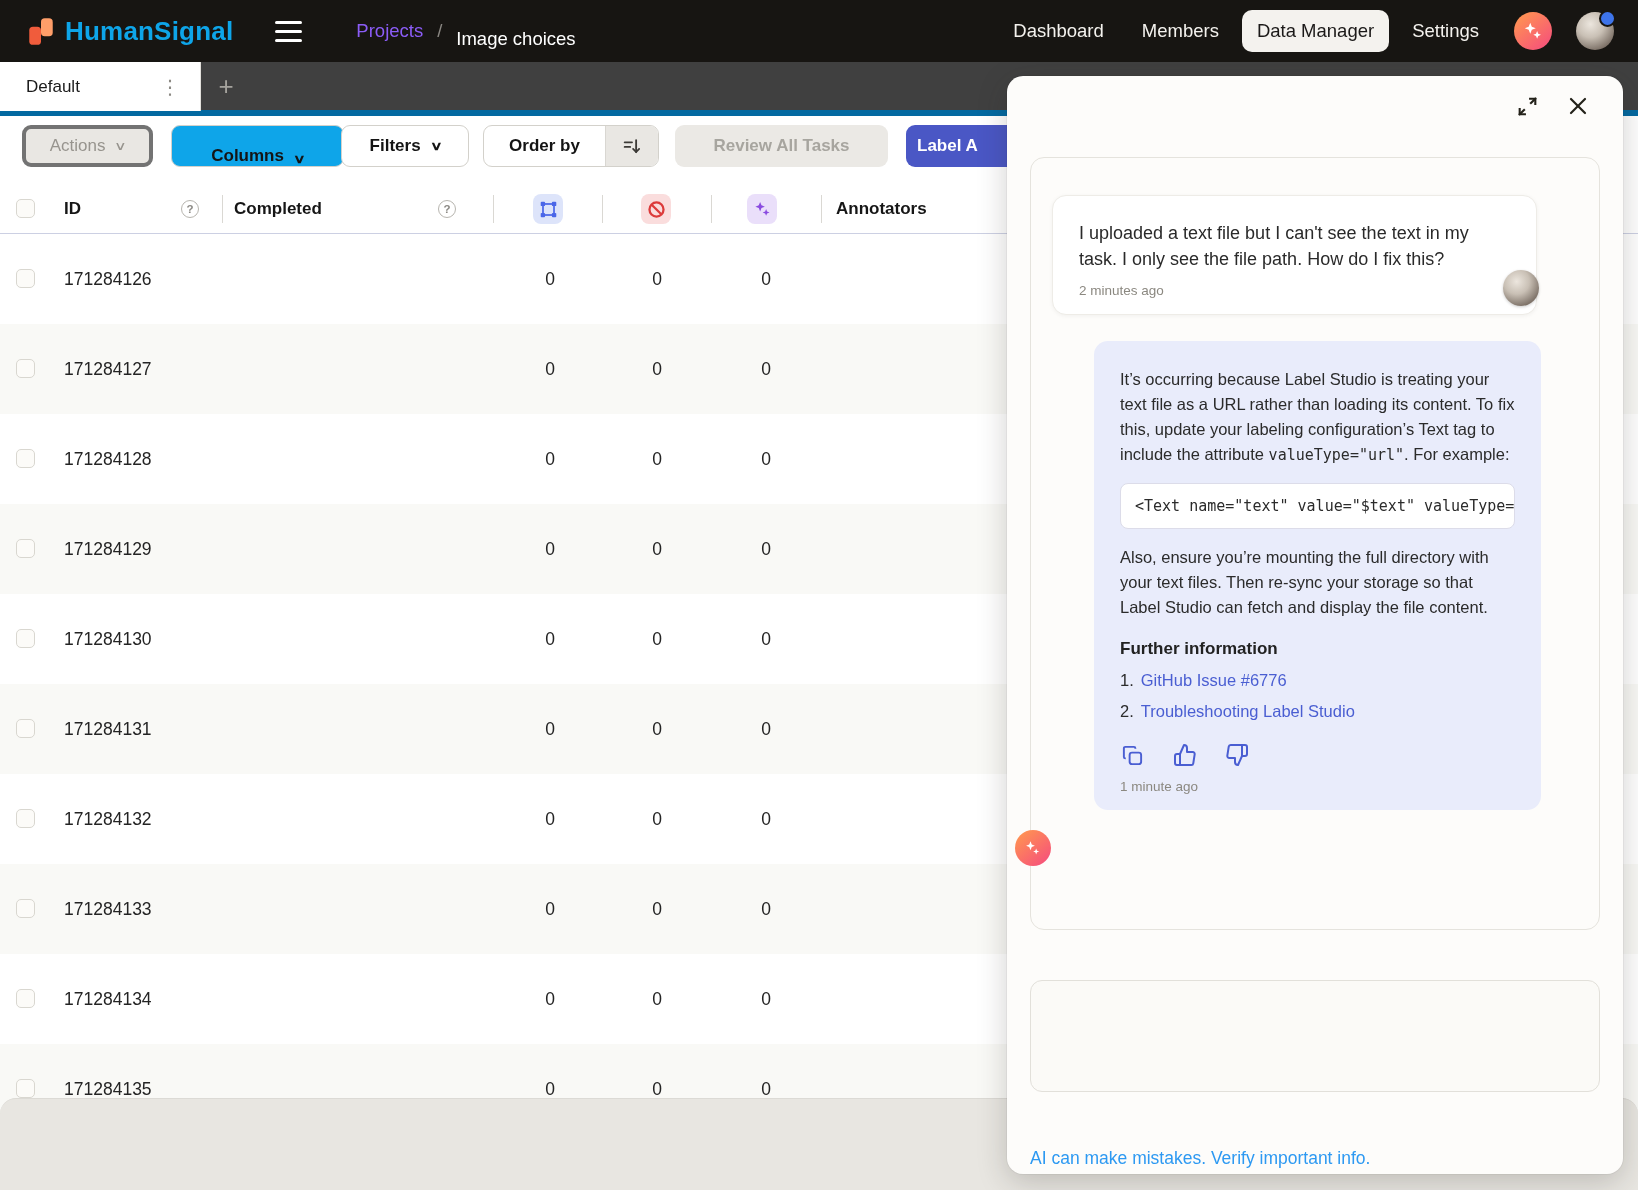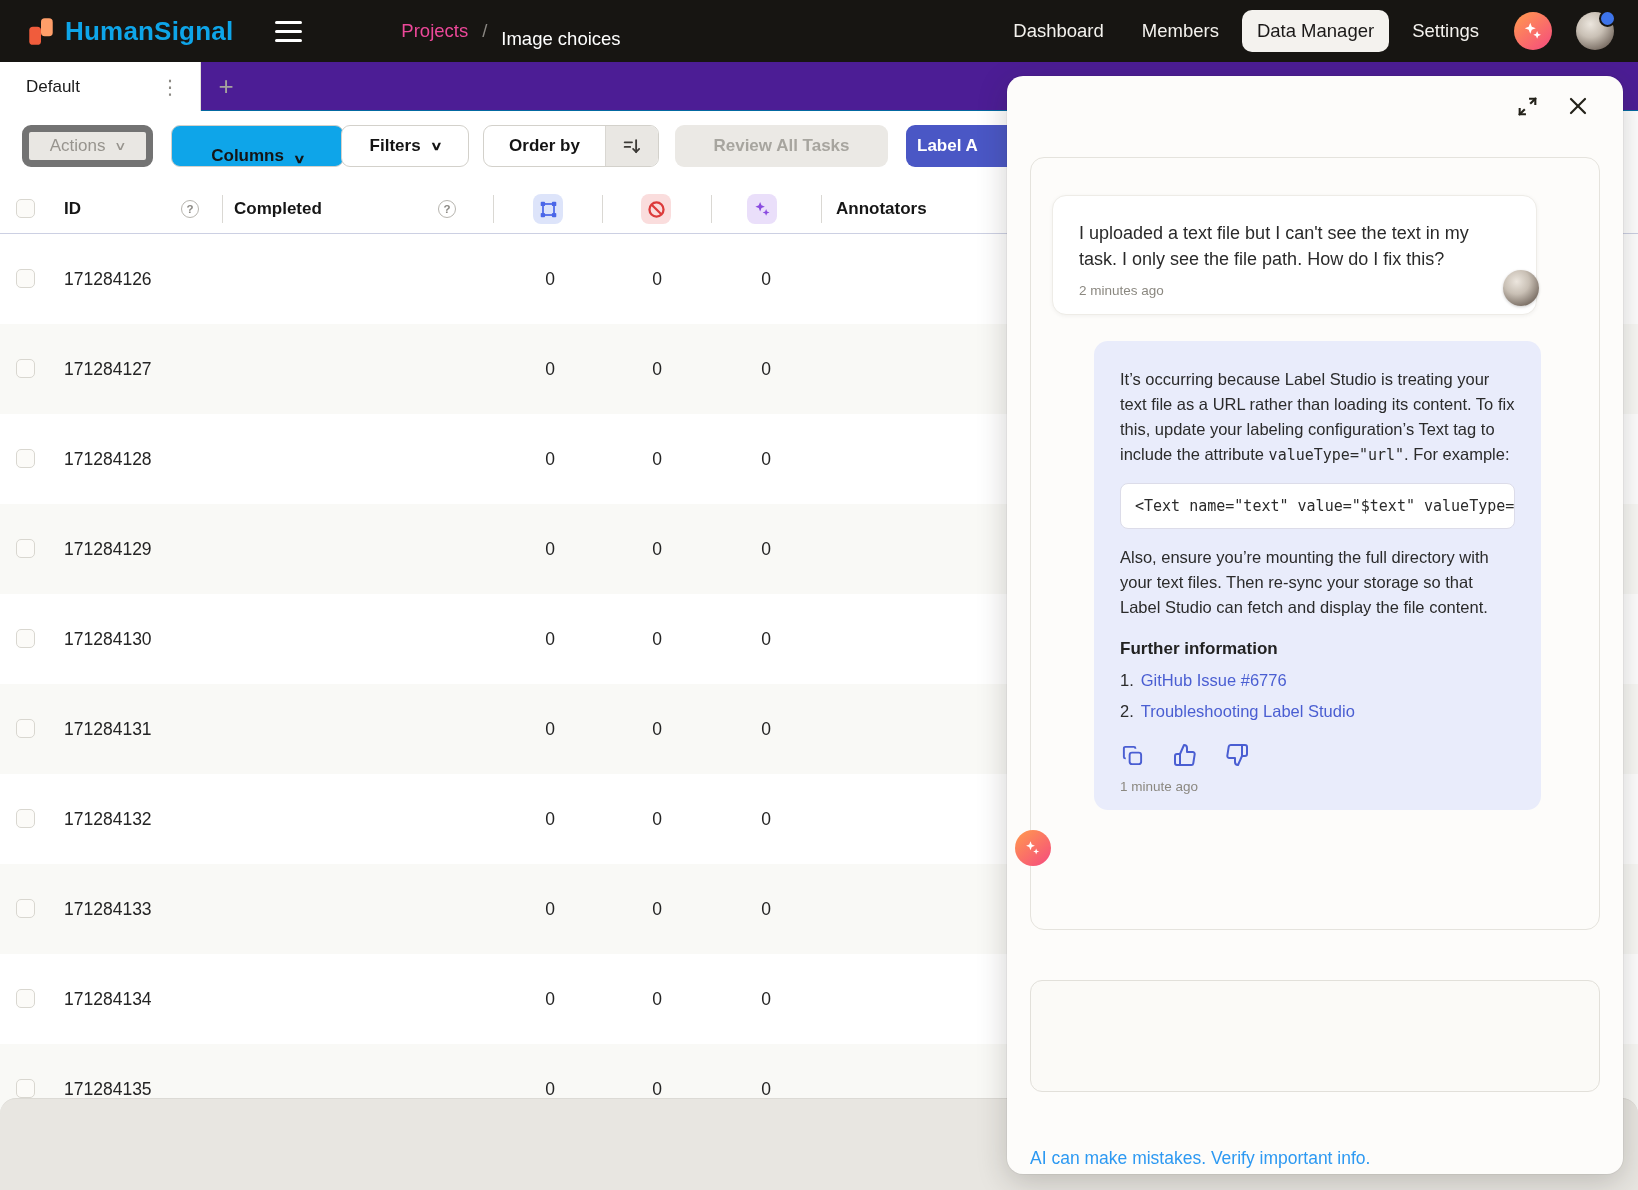--- a/index.html
+++ b/index.html
@@ -8,41 +8,41 @@
     font-family:"Liberation Sans",sans-serif;background:#ffffff;color:#1b1b1b;
     -webkit-font-smoothing:antialiased;
   }
   
   .topbar{position:absolute;top:0;left:0;right:0;height:62px;background:#171512;display:flex;align-items:center;z-index:20;}
   .logo{display:flex;align-items:center;gap:9px;margin-left:26px;}
   .logo-text{color:#0ea5e9;font-size:26px;font-weight:700;letter-spacing:.2px;}
   .hamburger{margin-left:36px;display:flex;flex-direction:column;gap:6px;cursor:pointer;padding:6px;}
   .hamburger span{display:block;width:27px;height:3px;background:#fff;border-radius:2px;}
   .breadcrumb{display:flex;align-items:center;gap:14px;margin-left:48px;font-size:18.5px;}
-  .crumb-parent{color:#ec4899;margin-left:45px;}
+  .crumb-parent{color:#8b5cf6;}
   .crumb-sep{color:#8a8782;}
   .crumb-current{color:#fff;margin-top:16px;}
   .topnav{margin-left:auto;display:flex;align-items:center;gap:8px;margin-right:18px;}
   .nav-item{color:#f4f2ee;font-size:18.5px;padding:10px 15px;border-radius:10px;cursor:pointer;white-space:nowrap;}
   .nav-item.active{background:#f4f2ee;color:#1b1918;}
   .ai-fab{width:38px;height:38px;border-radius:50%;background:linear-gradient(140deg,#ff9352 10%,#f6527a 90%);display:flex;align-items:center;justify-content:center;margin-left:12px;cursor:pointer;flex:none;}
   .avatar-wrap{position:relative;margin-left:16px;margin-right:6px;flex:none;}
   .avatar{width:38px;height:38px;border-radius:50%;background:radial-gradient(circle at 38% 32%,#ece6de 0%,#c9c0b5 38%,#8d8278 68%,#4e4036 100%);}
   .avatar-badge{position:absolute;top:-2px;right:-2px;width:13px;height:13px;border-radius:50%;background:#3e74ea;border:2.5px solid #171512;}
   
-  .tabbar{position:absolute;top:62px;left:0;right:0;height:48px;background:#4c1d95;border-bottom:1px solid #0369a1;z-index:3;}
+  .tabbar{position:absolute;top:62px;left:0;right:0;height:48px;background:#404040;border-bottom:6px solid #0369a1;z-index:3;}
   .tab-active{position:absolute;left:0;top:0;width:200px;height:49px;background:#ffffff;display:flex;align-items:center;border-right:1px solid #e2e0db;}
   .tab-label{margin-left:26px;font-size:17px;color:#1b1b1b;}
   .tab-kebab{margin-left:auto;margin-right:20px;color:#8b8983;font-size:20px;letter-spacing:0;cursor:pointer;line-height:1;}
   .tab-add{position:absolute;left:210px;top:8px;width:32px;height:32px;color:#a5a39d;font-size:26px;display:flex;align-items:center;justify-content:center;cursor:pointer;}
   
   .toolbar{position:absolute;top:111px;left:0;right:0;height:74px;background:#fff;}
   .btn{position:absolute;top:14px;height:42px;border-radius:9px;display:flex;align-items:center;justify-content:center;font-size:17px;cursor:pointer;box-sizing:border-box;}
   .btn .chev{margin-left:11px;font-size:12px;transform:scaleX(1.45);}
-  .btn-actions{left:22px;width:131px;background:#e9e7e3;border:7px solid #737373;color:#97948e;font-weight:500;}
+  .btn-actions{left:22px;width:131px;background:#e9e7e3;border:4px solid #737373;color:#97948e;font-weight:500;}
   .btn-columns{left:171px;width:173px;background:#0ea5e9;border:1px solid #d3d1cb;color:#141414;font-weight:600;align-items:flex-end;}
   .btn-filters{left:341px;width:128px;background:#fff;border:1px solid #d3d1cb;color:#141414;font-weight:600;}
   .btn-orderby{left:483px;width:176px;background:#fff;border:1px solid #d3d1cb;color:#141414;font-weight:600;padding:0;overflow:hidden;}
   .orderby-label{flex:1;text-align:center;}
   .orderby-seg{width:52px;height:100%;background:#e9e7e3;border-left:1px solid #d9d7d2;display:flex;align-items:center;justify-content:center;}
   .btn-review{left:675px;width:213px;background:#ebe9e5;border:none;color:#a7a59f;font-weight:600;}
   .btn-label{left:906px;width:180px;background:#4a57c5;border:none;color:#fff;font-weight:600;justify-content:flex-start;padding-left:11px;}
   
   .thead{position:absolute;top:185px;left:0;right:0;height:48px;background:#fff;border-bottom:1px solid #ccd0e3;z-index:2;}
   .checkbox{width:19px;height:19px;border:1.5px solid #d9d7d0;border-radius:5px;background:#fcfbf8;box-sizing:border-box;cursor:pointer;}

